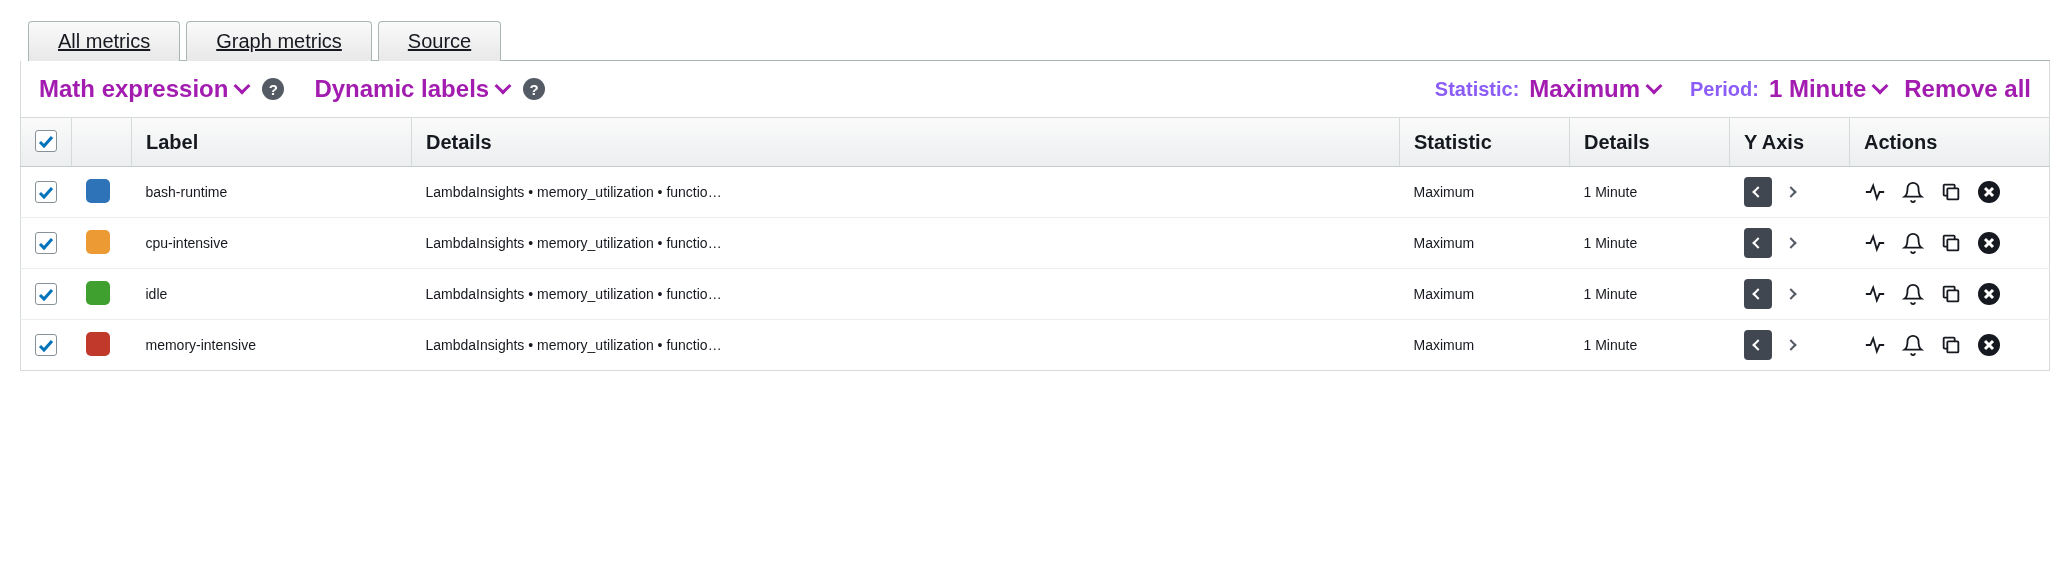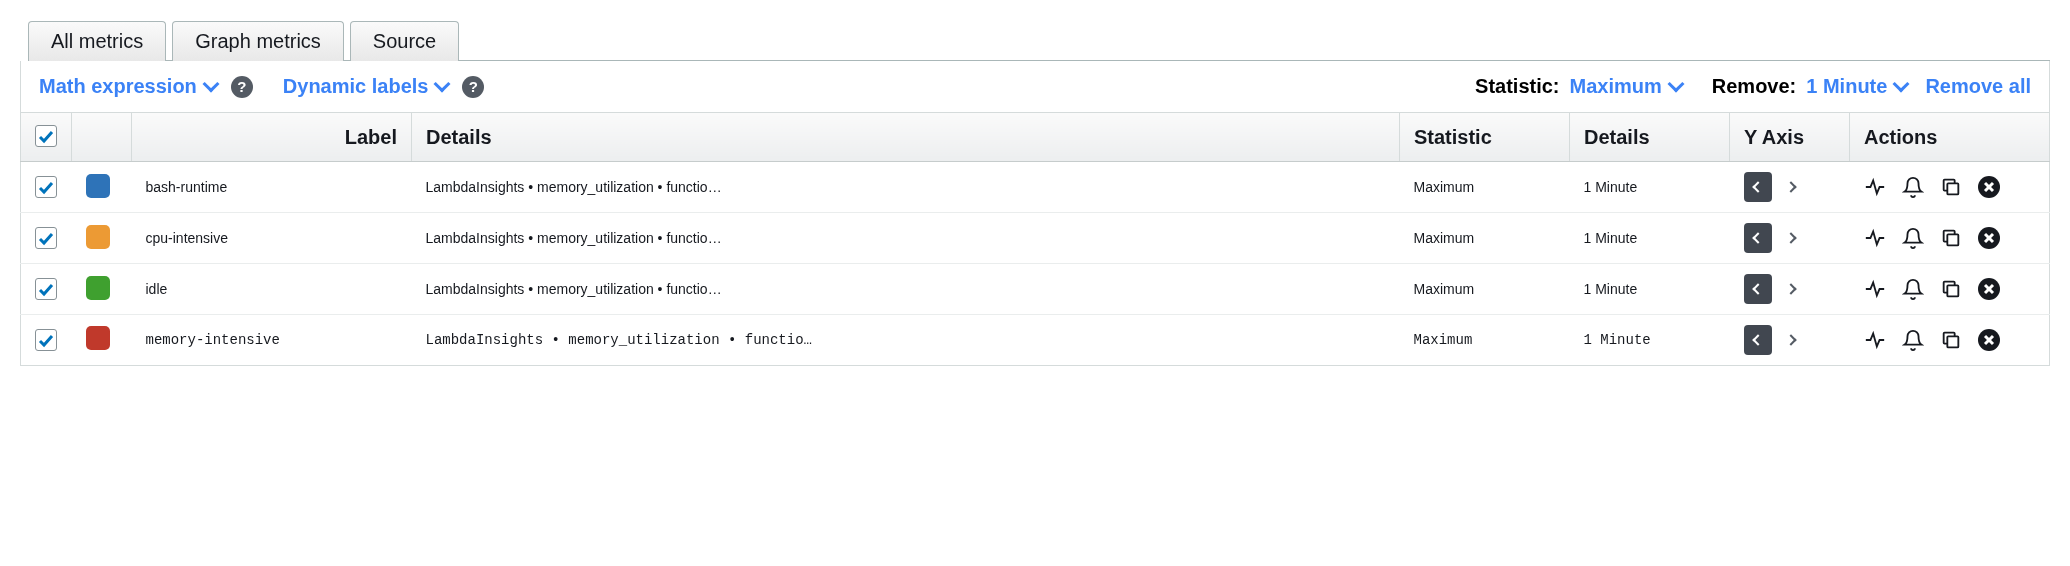--- a/index.html
+++ b/index.html
@@ -10,59 +10,60 @@
       color: #16191f;
       padding: 20px;
     }
     .tabs {
       display: flex;
       align-items: flex-end;
       border-bottom: 1px solid #aab7b8;
       margin-left: 8px;
     }
     .tab {
-      padding: 8px 22px;
+      padding: 8px 29px;
       border: 1px solid #aab7b8;
       border-bottom: none;
       border-radius: 4px 4px 0 0;
       background: linear-gradient(#fafafa, #e8e8e8);
       color: #16191f;
       font-size: 20px;
       margin-right: 6px;
       cursor: pointer;
       position: relative;
       top: 1px;
+      text-decoration: underline;
     }
     .tab.active {
       background: #fff;
       font-weight: 700;
       border-top: 3px solid #ec7211;
       padding-top: 6px;
     }
     .toolbar {
       display: flex;
       align-items: center;
       padding: 14px 18px;
       border: 1px solid #d5dbdb;
       border-top: none;
       background: #fff;
       gap: 10px;
     }
     .toolbar .link {
-      color: #3b82f6;
+      color: #a21caf;
       font-weight: 700;
-      font-size: 20px;
+      font-size: 24px;
       cursor: pointer;
       display: inline-flex;
       align-items: center;
       gap: 8px;
     }
     .toolbar .remove { margin-left: 8px; text-align: center; }
     .spacer { flex: 1; }
-    .label-static { font-weight: 700; font-size: 20px; color: #000000; margin-left: 20px; }
+    .label-static { font-weight: 700; font-size: 20px; color: #8b5cf6; margin-left: 20px; }
     .help-circle {
       width: 22px; height: 22px; border-radius: 50%; background: #545b64;
       color: #fff; display: inline-flex; align-items: center; justify-content: center;
       font-size: 15px; font-weight: 700; margin-left: 4px; margin-right: 20px;
     }
     .chevron {
       display: inline-block; width: 12px; height: 12px;
       border-right: 3px solid currentColor; border-bottom: 3px solid currentColor;
       transform: rotate(45deg); position: relative; top: -3px;
     }
@@ -91,21 +92,21 @@
       border-bottom: 1px solid #c6cccc;
       border-right: 1px solid #d5dbdb;
     }
     thead th:last-child { border-right: none; }
     tbody td {
       padding: 10px 14px;
       border-bottom: 1px solid #eaeded;
       font-size: 14px;
       vertical-align: middle;
     }
-    tbody tr:last-child td { border-bottom: none; font-family: Liberation Mono, monospace; }
+    tbody tr:last-child td { border-bottom: none; }
     .checkbox {
       width: 22px; height: 22px; border: 1.5px solid #879196; border-radius: 3px;
       display: inline-flex; align-items: center; justify-content: center;
       cursor: pointer; background: #fff;
     }
     .checkbox svg { width: 16px; height: 16px; stroke: #0073bb; stroke-width: 3; fill: none; }
     .color-chip { width: 24px; height: 24px; border-radius: 5px; display: inline-block; }
     .yaxis-group { display: flex; align-items: center; gap: 6px; }
     .btn-dark {
       background: #414750; color: #fff; width: 28px; height: 30px; border-radius: 4px;
@@ -118,21 +119,21 @@
     .actions-group { display: flex; align-items: center; gap: 16px; }
     .icon { width: 22px; height: 22px; cursor: pointer; color: #16191f; display: inline-flex; align-items: center; justify-content: center; }
     .icon svg { width: 22px; height: 22px; stroke: currentColor; fill: none; stroke-width: 2; }
     .close-circle {
       width: 22px; height: 22px; border-radius: 50%; background: #16191f;
       display: inline-flex; align-items: center; justify-content: center; cursor: pointer;
     }
     .close-circle svg { width: 12px; height: 12px; stroke: #fff; stroke-width: 3; }
     .col-check { width: 50px; }
     .col-color { width: 60px; }
-    .col-label { width: 280px; text-align: right; }
+    .col-label { width: 280px; }
     .col-details { }
     .col-stat { width: 170px; }
     .col-period { width: 160px; }
     .col-yaxis { width: 120px; }
     .col-actions { width: 200px; }
     .details-cell { white-space: nowrap; overflow: hidden; text-overflow: ellipsis; max-width: 470px; }
   </style>
 </head>
 <body>
 
@@ -156,21 +157,21 @@
   <span class="help-circle">?</span>
 
   <span class="spacer"></span>
 
   <span class="label-static">Statistic:</span>
   <span class="link">
     <span>Maximum</span>
     <span class="chevron"></span>
   </span>
 
-  <span class="label-static">Remove:</span>
+  <span class="label-static">Period:</span>
   <span class="link">
     <span>1 Minute</span>
     <span class="chevron"></span>
   </span>
 
   <span class="link remove">Remove all</span>
 </div>
 
 <table>
   <thead>

